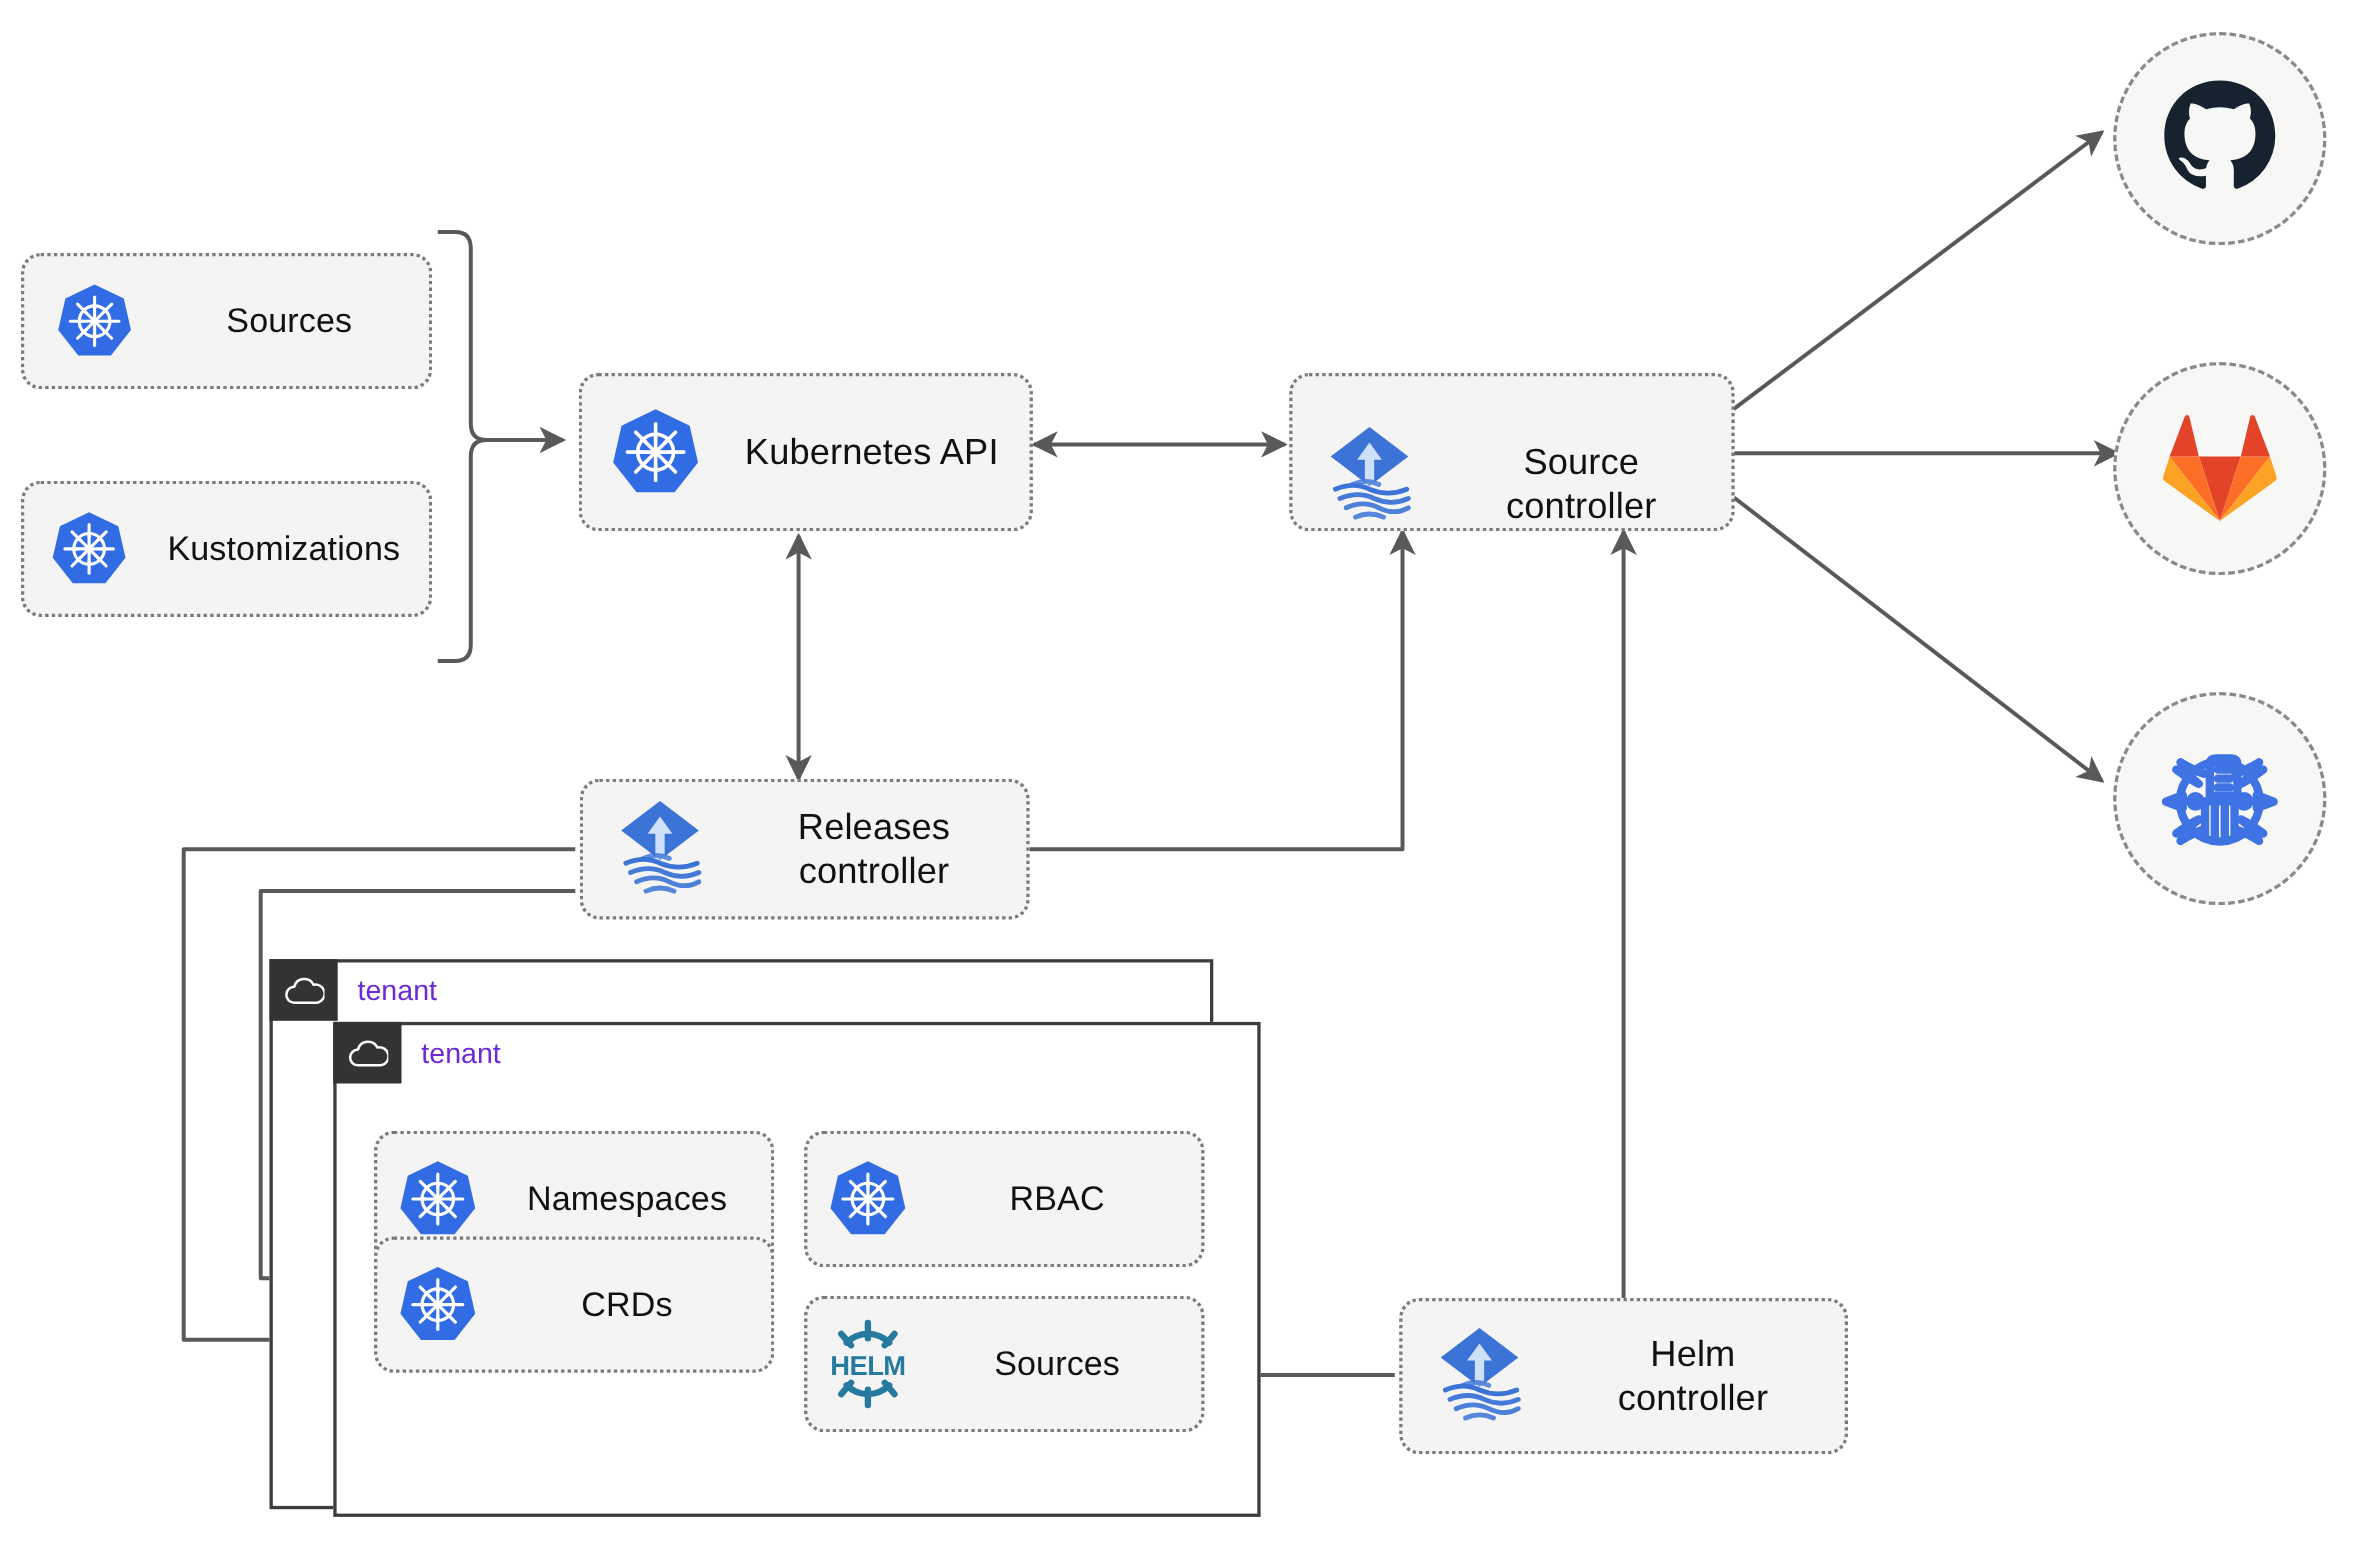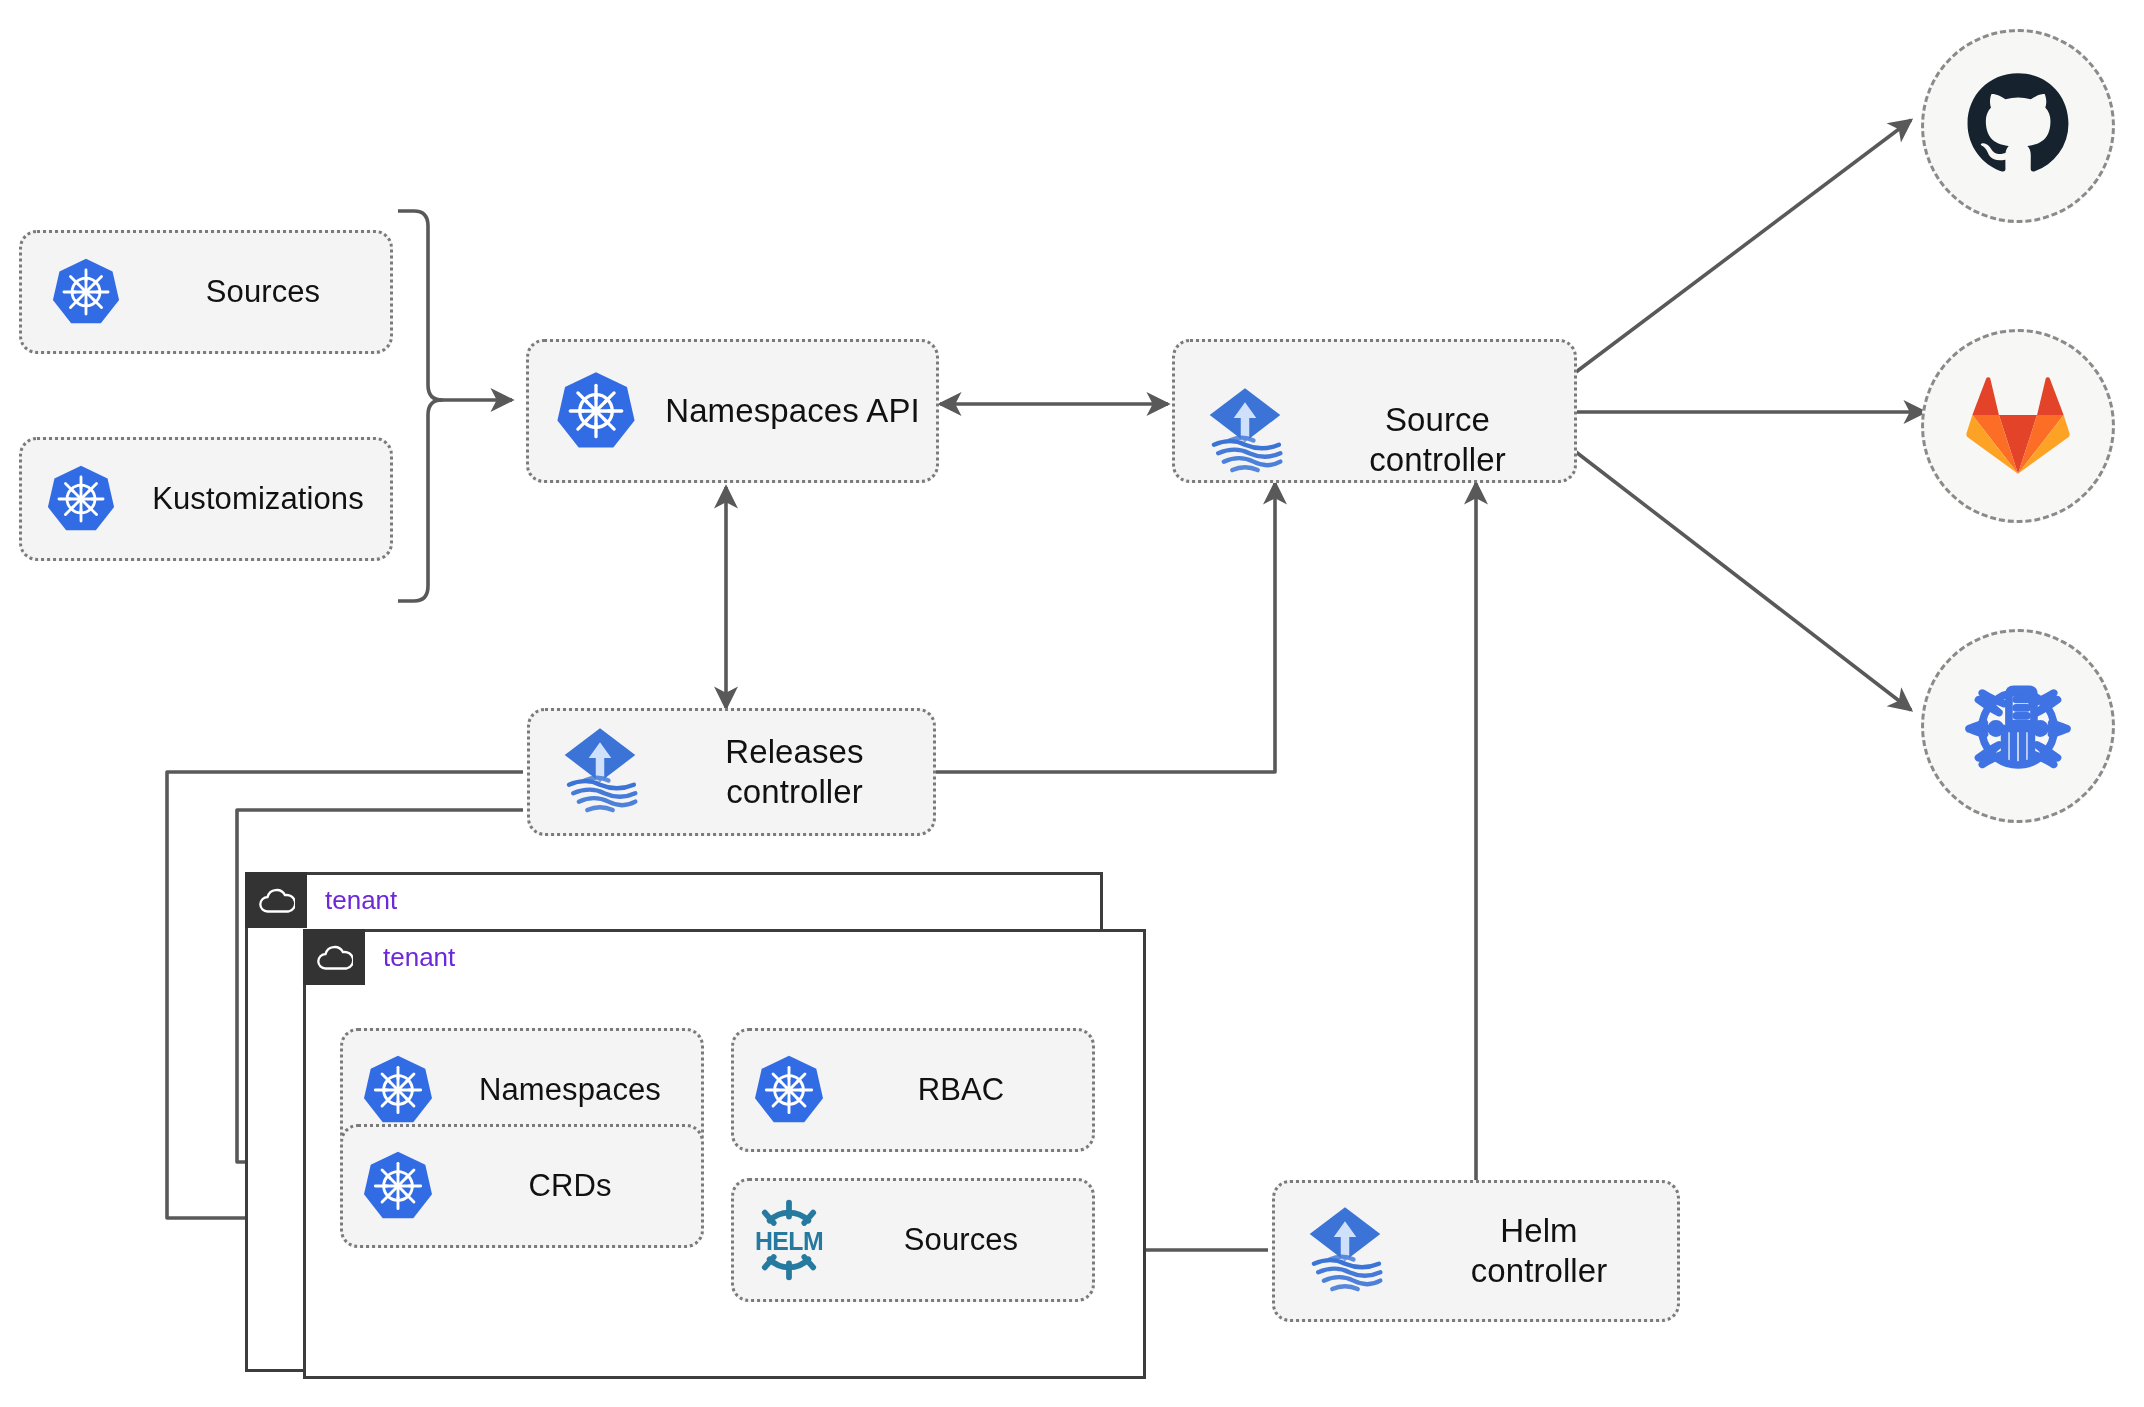--- a/index.html
+++ b/index.html
@@ -232,21 +232,21 @@
             <line x1="32" y1="34.8" x2="32" y2="43.8"></line>
           <line x1="20.2" y1="32" x2="29.2" y2="32"></line>
             <line x1="34.8" y1="32" x2="43.8" y2="32"></line>
           <line x1="23.6" y1="23.6" x2="29.8" y2="29.8"></line>
             <line x1="34.2" y1="34.2" x2="40.4" y2="40.4"></line>
           <line x1="40.4" y1="23.6" x2="34.2" y2="29.8"></line>
             <line x1="29.8" y1="34.2" x2="23.6" y2="40.4"></line>
         </g>
       </svg>
     </div>
-    <div class="lbl">Namespaces API</div>
+    <div class="lbl">Kubernetes API</div>
   </div>
 
   <div class="node big" style="left:1172px;top:339px;width:405px;height:144px;align-items:flex-end;">
     <div class="ico" style="width:140px;">
       <svg width="92" height="96" viewBox="0 0 64 68" aria-hidden="true">
         <path d="M32 3 L57 22 L32 41 L7 22 Z" fill="#3b73d6"></path>
         <path d="M32 13 L40 24 L35 24 L35 40 L29 40 L29 24 L24 24 Z" fill="#cfe0fb"></path>
         <g stroke="#3b73d6" stroke-width="3.1" fill="none" stroke-linecap="round">
           <path d="M10 43 Q 22 38 32 43 Q 44 48 56 43"></path>
           <path d="M13 49 Q 25 44 35 49 Q 46 54 57 49" opacity=".95"></path>

